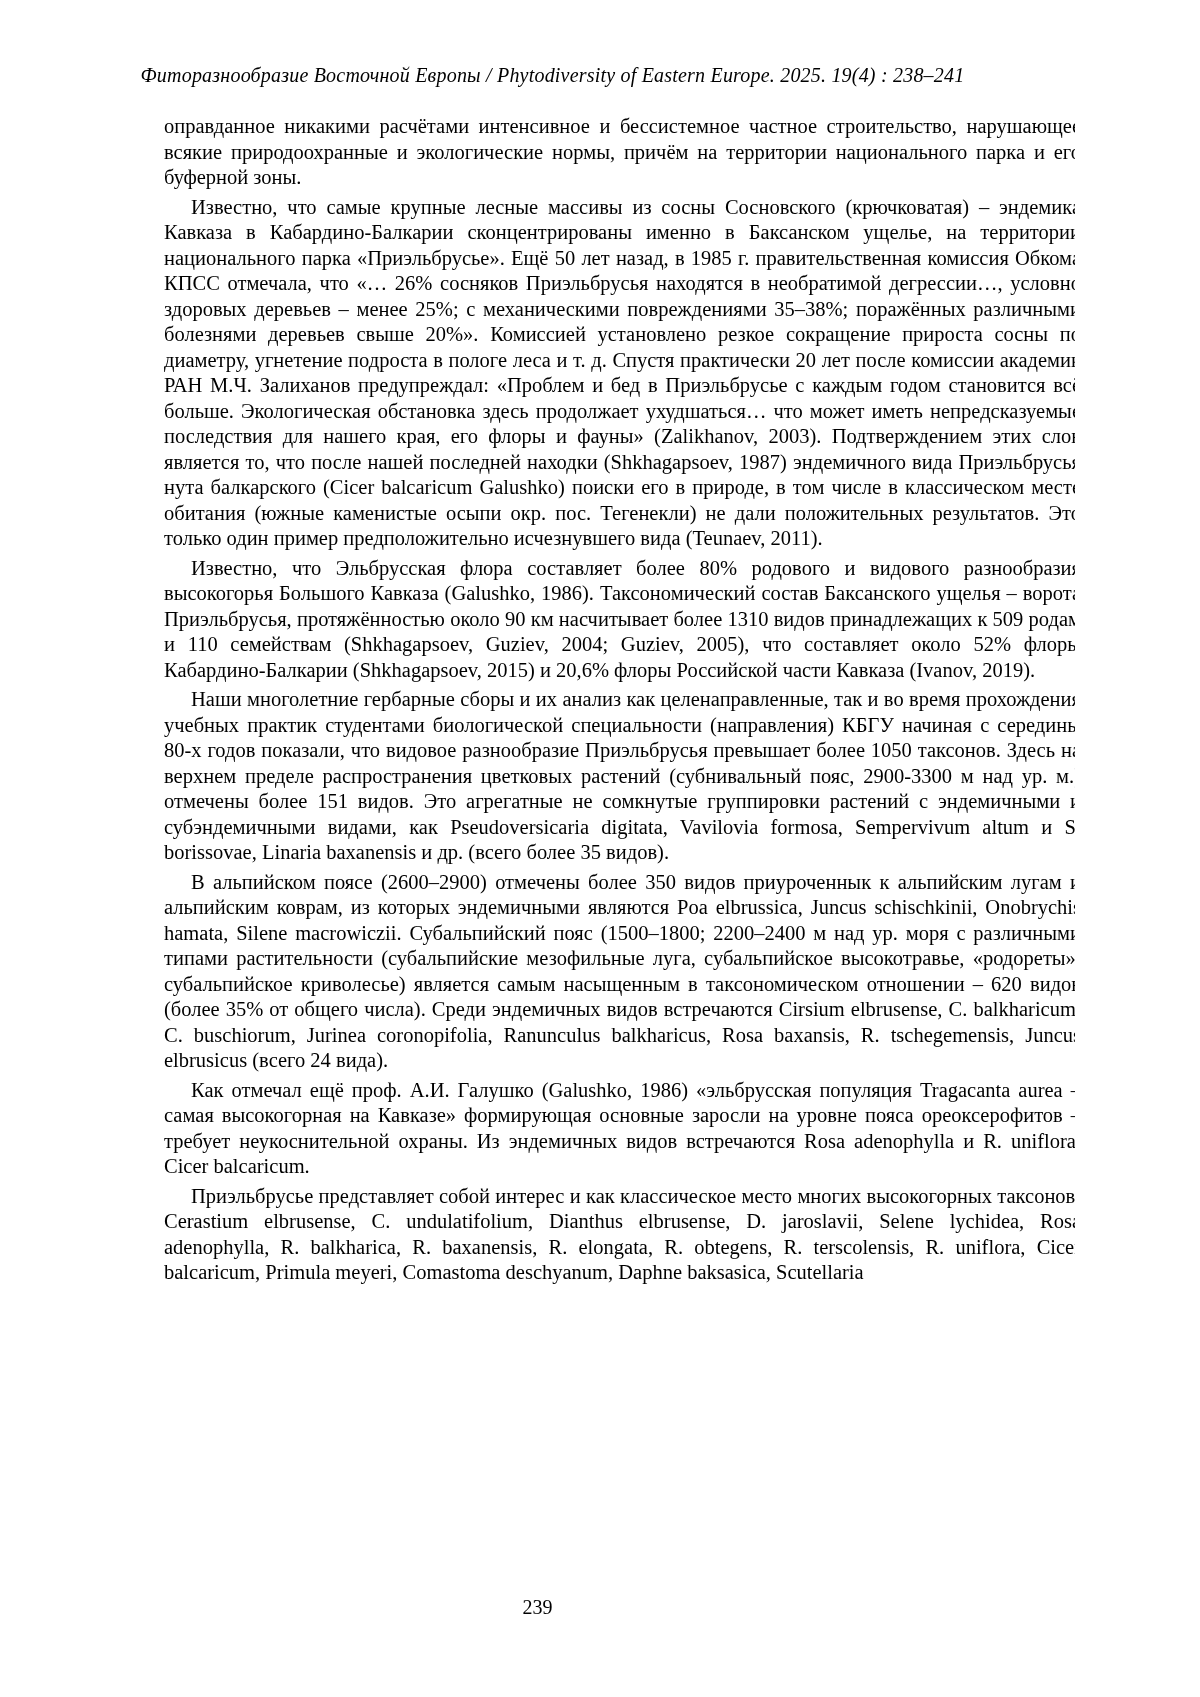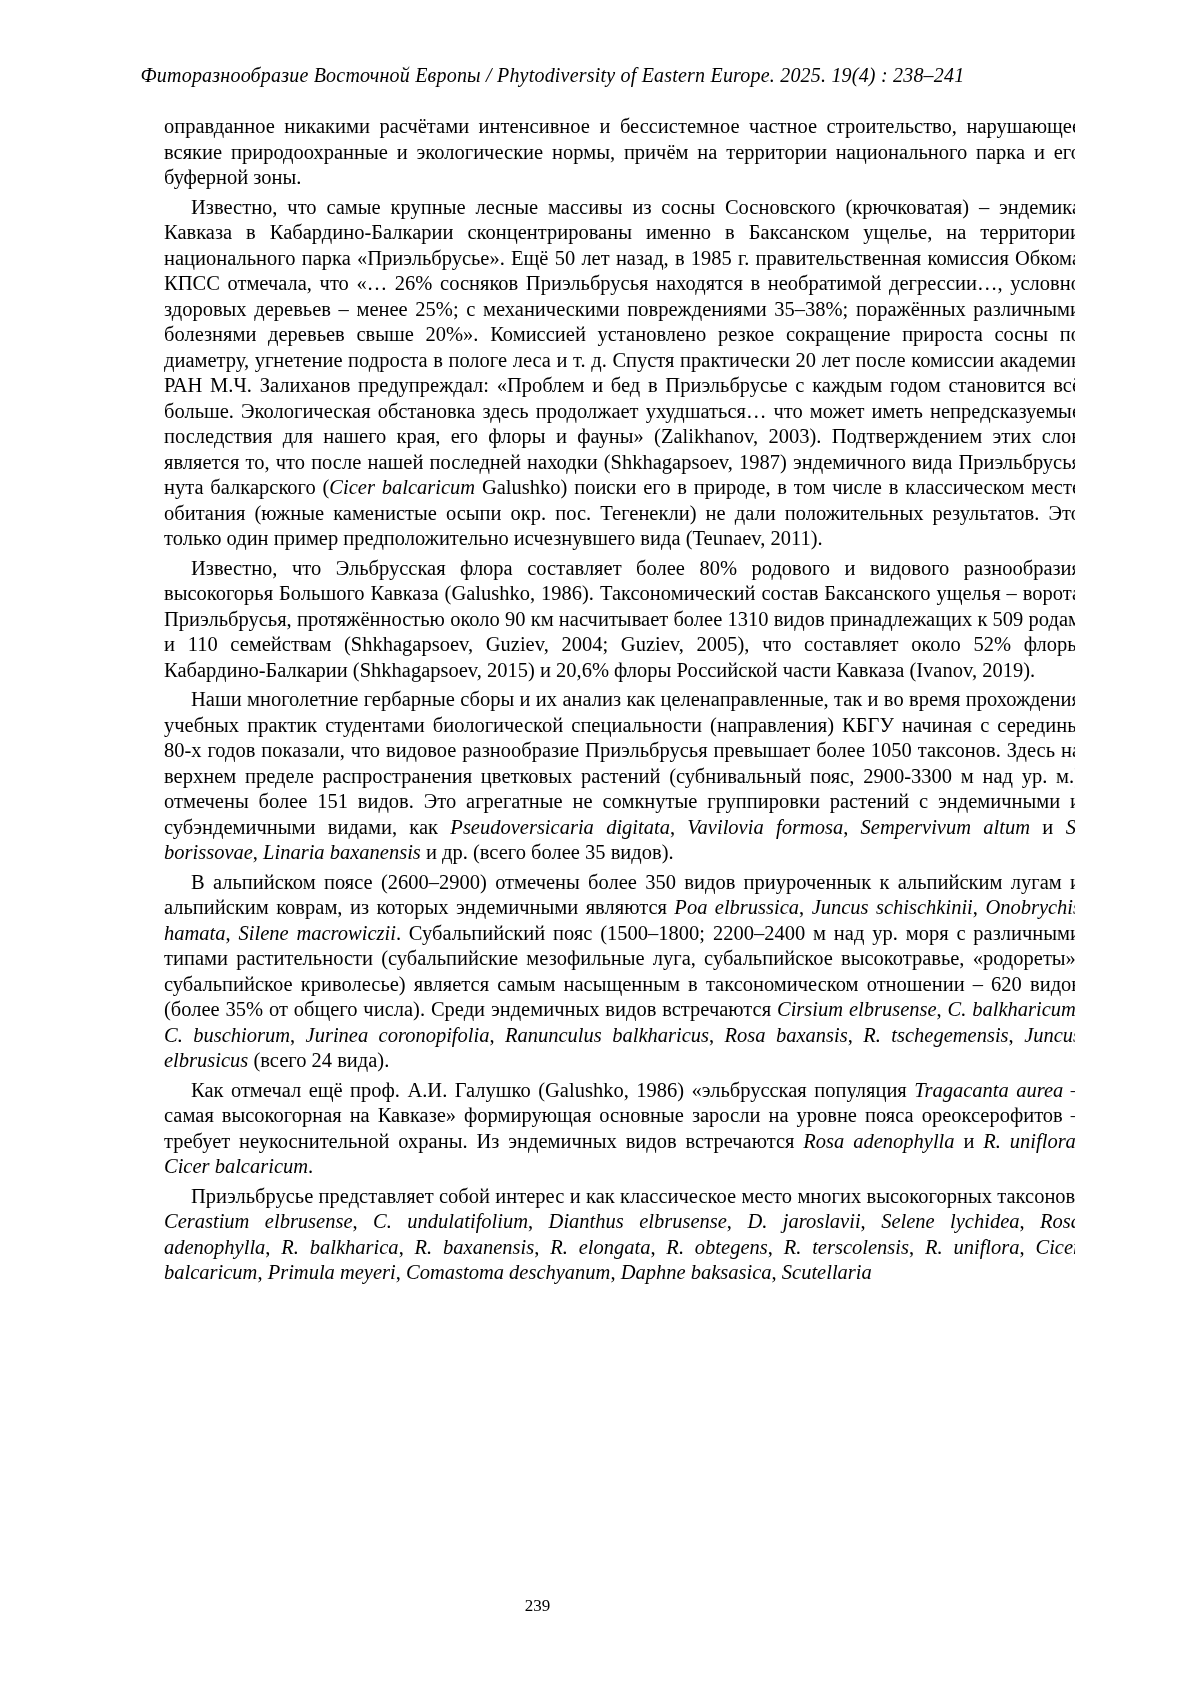--- a/index.html
+++ b/index.html
@@ -38,29 +38,28 @@
   }
   .article-body p {
     margin: 4px;
     padding: 0;
     text-indent: 27px;
   }
   .article-body p.noindent {
     text-indent: 0;
   }
   .it {
-    font-style: italic;
   }
   .page-footer {
     position: absolute;
     top: 1596px;
     left: 0;
     width: 100%;
     text-align: center;
-    font-size: 17px;
+    font-size: 20px;
   }
 </style>
 </head>
 <body>
 
 <div class="page">
   <div class="running-head">Фиторазнообразие Восточной Европы / Phytodiversity of Eastern Europe. 2025. 19(4) : 238–241</div>
 
   <main class="article-body">
       <p class="noindent"><span>оправданное никакими расчётами интенсивное и бессистемное частное строительство, нарушающее всякие природоохранные и экологические нормы, причём на территории национального парка и его буферной зоны.</span></p>

